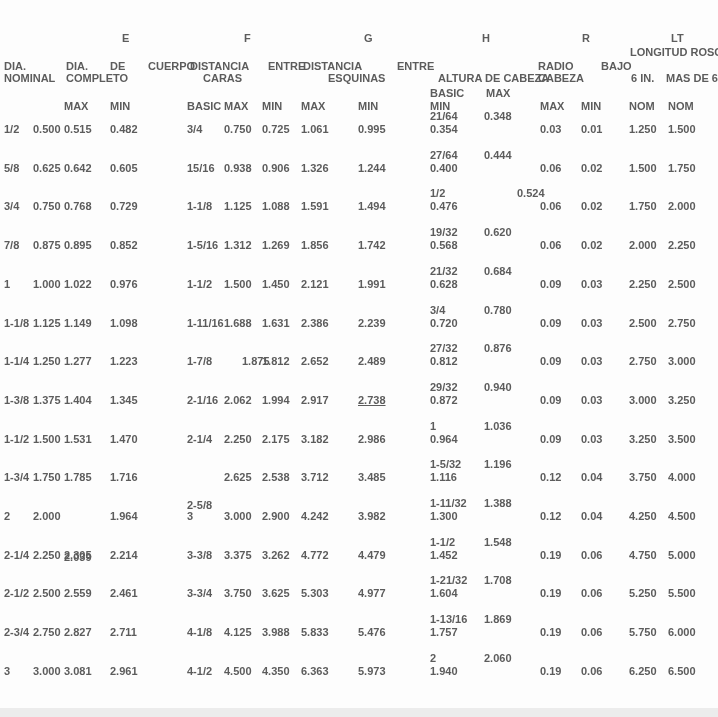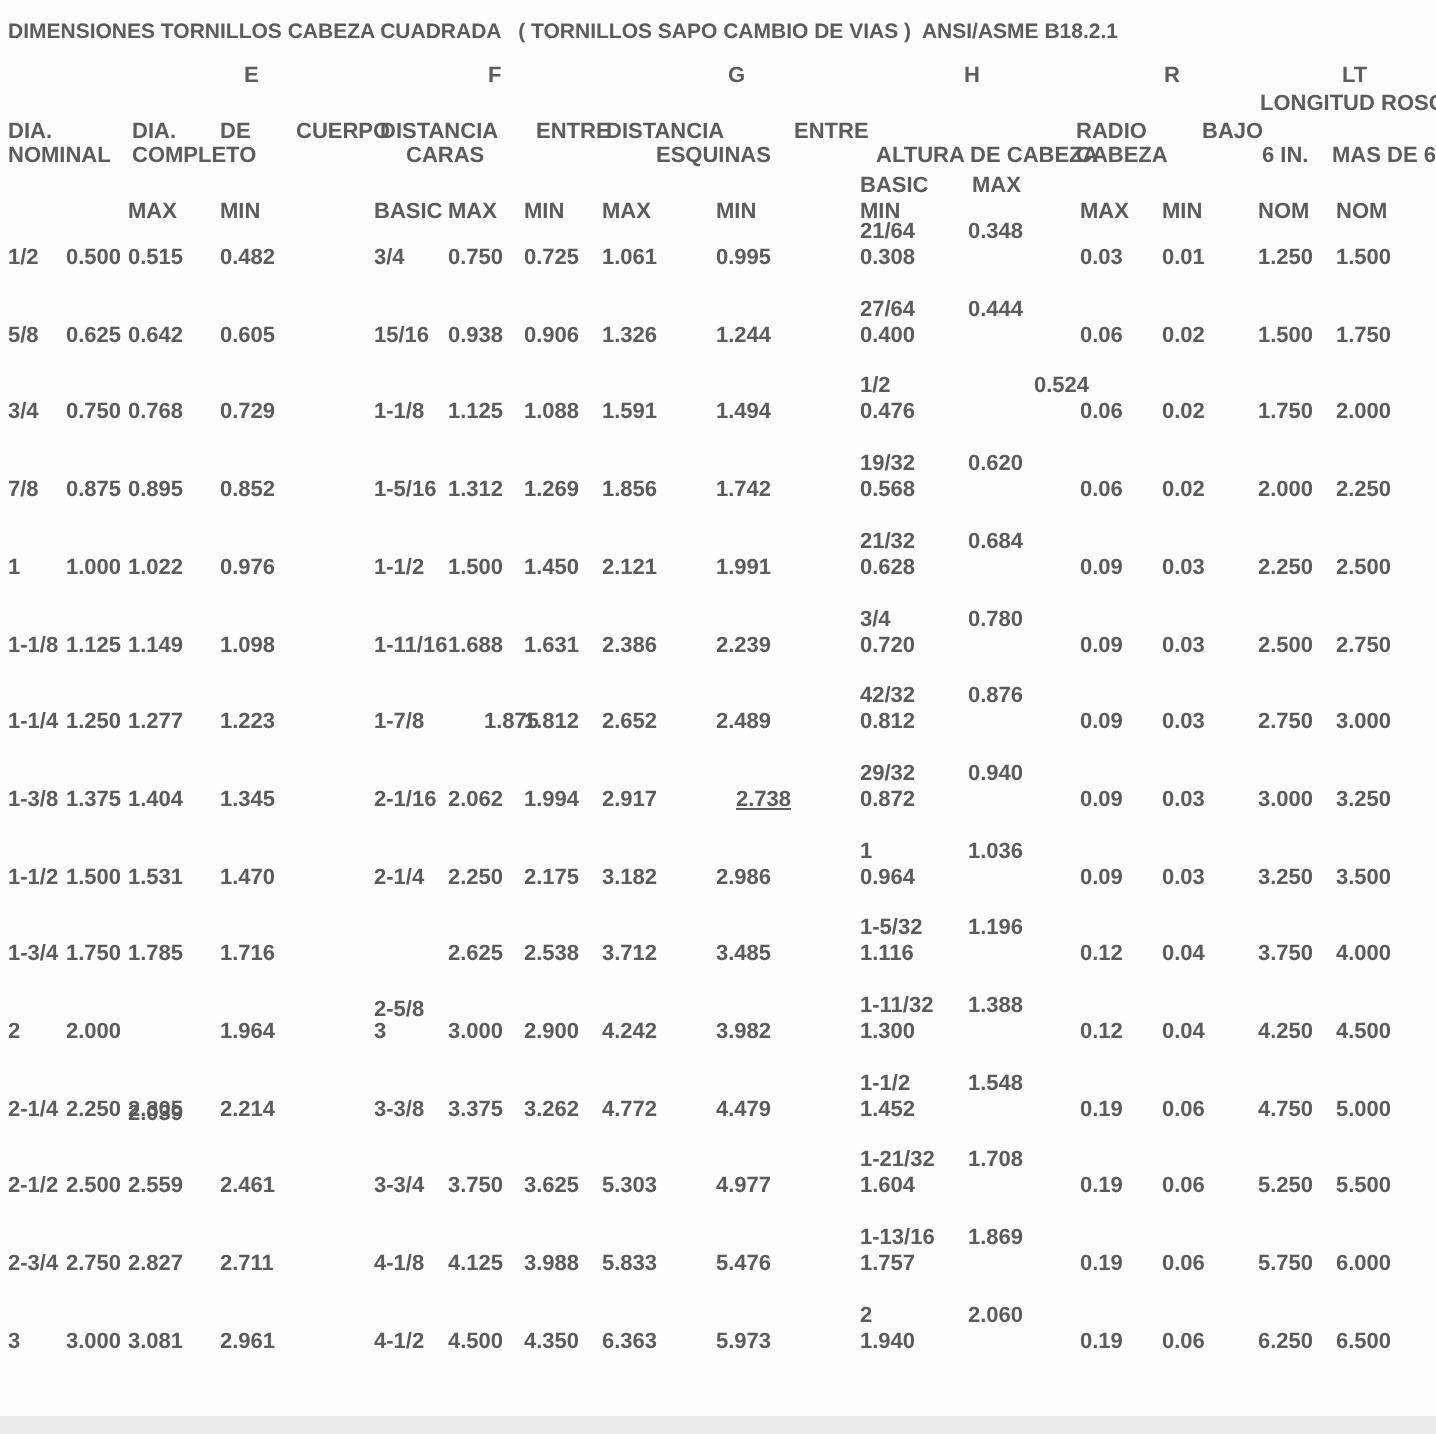--- a/index.html
+++ b/index.html
@@ -13,21 +13,20 @@
   .lbl{position:absolute;font-size:11px;line-height:12px;white-space:pre;}
   .row{position:absolute;left:0;width:718px;height:39px;}
   .cell{position:absolute;top:0;font-size:11px;line-height:12px;white-space:pre;}
   .cell.upper{top:-13px;}
   .bottom-strip{position:absolute;left:0;top:708px;width:718px;height:9px;background:#ececec;}
 </style>
 </head>
 <body>
 
 <div class="sheet">
-  <div class="t-title">DIMENSIONES TORNILLOS CABEZA CUADRADA   ( TORNILLOS SAPO CAMBIO DE VIAS )  ANSI/ASME B18.2.1</div>
   <div id="hdr">
       <span class="lbl" style="left: 122px; top: 32px;">E</span>
       <span class="lbl" style="left: 244px; top: 32px;">F</span>
       <span class="lbl" style="left: 364px; top: 32px;">G</span>
       <span class="lbl" style="left: 482px; top: 32px;">H</span>
       <span class="lbl" style="left: 582px; top: 32px;">R</span>
       <span class="lbl" style="left: 671px; top: 32px;">LT</span>
       <span class="lbl" style="left: 630px; top: 46px;">LONGITUD ROSCA</span>
       <span class="lbl" style="left: 4px; top: 60px;">DIA.</span>
       <span class="lbl" style="left: 66px; top: 60px;">DIA.</span>
@@ -67,21 +66,21 @@
         <span class="cell" style="left: 4px;">1/2</span>
         <span class="cell" style="left: 33px;">0.500</span>
         <span class="cell" style="left: 64px;">0.515</span>
         <span class="cell" style="left: 110px;">0.482</span>
         <span class="cell" style="left: 187px;">3/4</span>
         <span class="cell" style="left: 224px;">0.750</span>
         <span class="cell" style="left: 262px;">0.725</span>
         <span class="cell" style="left: 301px;">1.061</span>
         <span class="cell" style="left: 358px;">0.995</span>
         <span class="cell upper" style="left: 430px;">21/64</span>
-        <span class="cell" style="left: 430px;">0.308</span>
+        <span class="cell" style="left: 430px;">0.354</span>
         <span class="cell upper" style="left: 484px;">0.348</span>
         <span class="cell" style="left: 540px;">0.03</span>
         <span class="cell" style="left: 581px;">0.01</span>
         <span class="cell" style="left: 629px;">1.250</span>
         <span class="cell" style="left: 668px;">1.500</span>
       </div>
       <div class="row" style="top: 161.7px;">
         <span class="cell" style="left: 4px;">5/8</span>
         <span class="cell" style="left: 33px;">0.625</span>
         <span class="cell" style="left: 64px;">0.642</span>
@@ -174,38 +173,38 @@
       <div class="row" style="top: 355.2px;">
         <span class="cell" style="left: 4px;">1-1/4</span>
         <span class="cell" style="left: 33px;">1.250</span>
         <span class="cell" style="left: 64px;">1.277</span>
         <span class="cell" style="left: 110px;">1.223</span>
         <span class="cell" style="left: 187px;">1-7/8</span>
         <span class="cell" style="left: 224px; margin-left: 18px;">1.875</span>
         <span class="cell" style="left: 262px;">1.812</span>
         <span class="cell" style="left: 301px;">2.652</span>
         <span class="cell" style="left: 358px;">2.489</span>
-        <span class="cell upper" style="left: 430px;">42/32</span>
+        <span class="cell upper" style="left: 430px;">27/32</span>
         <span class="cell" style="left: 430px;">0.812</span>
         <span class="cell upper" style="left: 484px;">0.876</span>
         <span class="cell" style="left: 540px;">0.09</span>
         <span class="cell" style="left: 581px;">0.03</span>
         <span class="cell" style="left: 629px;">2.750</span>
         <span class="cell" style="left: 668px;">3.000</span>
       </div>
       <div class="row" style="top: 393.9px;">
         <span class="cell" style="left: 4px;">1-3/8</span>
         <span class="cell" style="left: 33px;">1.375</span>
         <span class="cell" style="left: 64px;">1.404</span>
         <span class="cell" style="left: 110px;">1.345</span>
         <span class="cell" style="left: 187px;">2-1/16</span>
         <span class="cell" style="left: 224px;">2.062</span>
         <span class="cell" style="left: 262px;">1.994</span>
         <span class="cell" style="left: 301px;">2.917</span>
-        <span class="cell" style="left: 368px; text-decoration: underline;">2.738</span>
+        <span class="cell" style="left: 358px; text-decoration: underline;">2.738</span>
         <span class="cell upper" style="left: 430px;">29/32</span>
         <span class="cell" style="left: 430px;">0.872</span>
         <span class="cell upper" style="left: 484px;">0.940</span>
         <span class="cell" style="left: 540px;">0.09</span>
         <span class="cell" style="left: 581px;">0.03</span>
         <span class="cell" style="left: 629px;">3.000</span>
         <span class="cell" style="left: 668px;">3.250</span>
       </div>
       <div class="row" style="top: 432.6px;">
         <span class="cell" style="left: 4px;">1-1/2</span>

